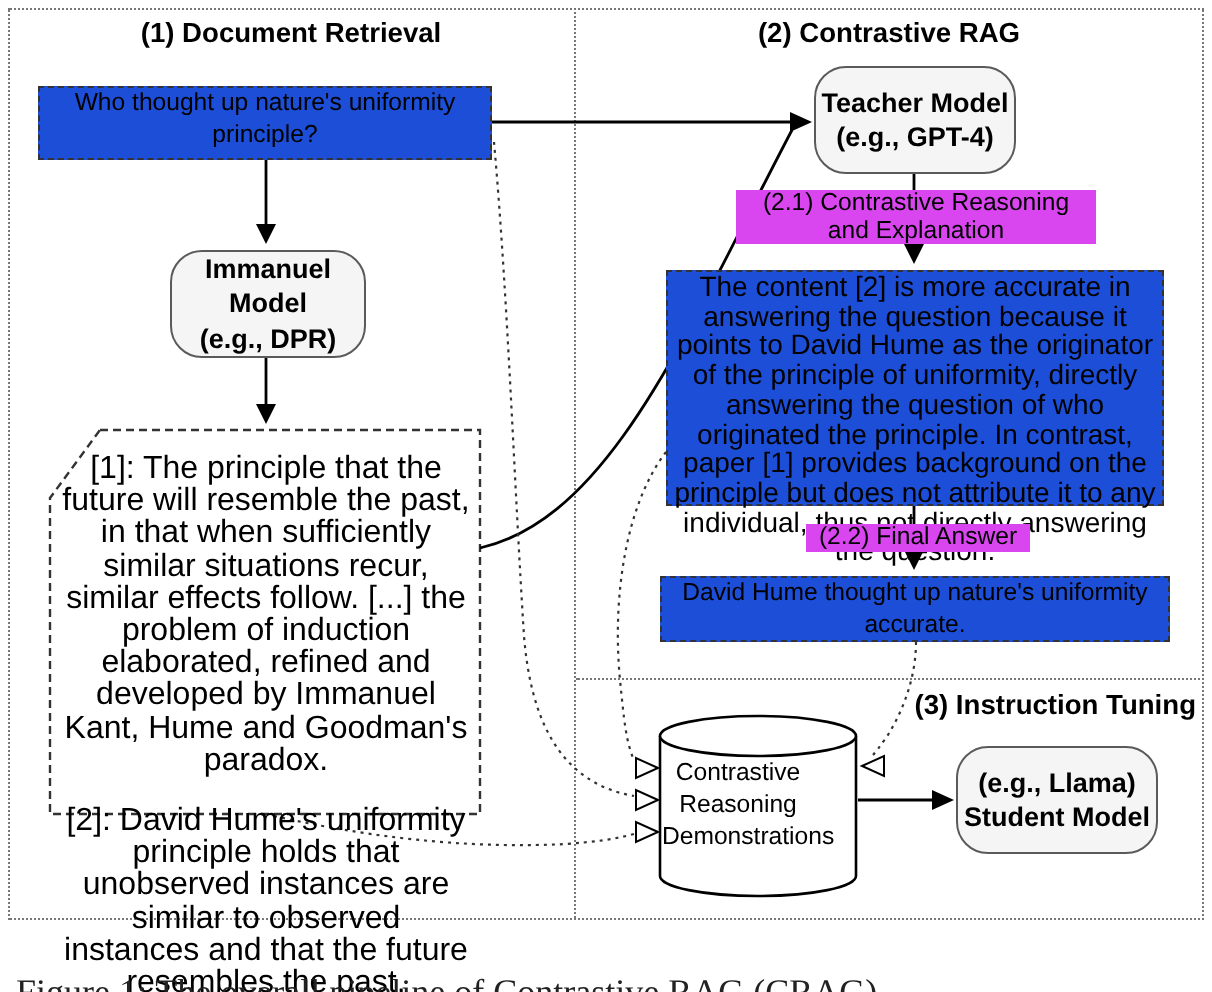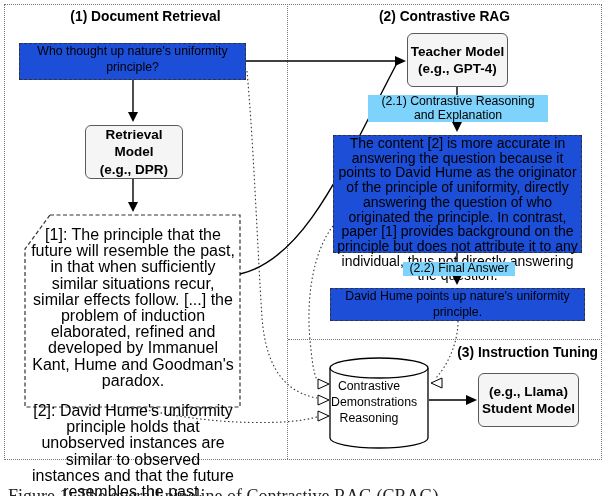--- a/index.html
+++ b/index.html
@@ -20,33 +20,33 @@
   
   .dashed-box{border:1.2px dashed #333;background:#1d4ed8;box-sizing:border-box;
     display:flex;align-items:flex-start;justify-content:center;text-align:center;}
   .q-box{left:19px;top:43px;width:227px;height:37px;font-size:12.3px;line-height:15.5px;}
   .q-box .inner{width:219px;}
   .content-box{left:333px;top:135px;width:249px;height:118px;font-size:14px;line-height:14.7px;}
   .content-box .inner{width:241px;}
   .final-box{left:330px;top:288px;width:255px;height:33px;font-size:12.3px;line-height:15.5px;}
   .final-box .inner{width:249px;}
   
-  .model-node{background:#f5f5f5;border:1.3px solid #5a5a5a;border-radius:6px;box-sizing:border-box;
+  .model-node{background:#f5f5f5;border:1.3px solid #5a5a5a;border-radius:16px;box-sizing:border-box;
     display:flex;flex-direction:column;align-items:center;justify-content:center;
     font-weight:bold;font-size:13.5px;line-height:17.5px;text-align:center;}
   .retrieval-node{left:85px;top:125px;width:98px;height:54px;}
   .teacher-node{left:407px;top:33px;width:101px;height:54px;}
   .student-node{left:478px;top:373px;width:101px;height:54px;}
   
   .docs-text{left:31px;top:227px;width:204px;text-align:center;font-size:16px;line-height:16.2px;}
   .docs-text .para2{margin-top:14px;}
   
   .cyl-text{left:331px;top:379px;width:76px;text-align:center;font-size:12.3px;line-height:15.8px;}
   
-  .edge-label{background:#7dd3fc;text-align:center;font-size:12.3px;line-height:13.5px;}
+  .edge-label{background:#d946ef;text-align:center;font-size:12.3px;line-height:13.5px;}
   .lbl21{left:368px;top:95px;width:180px;}
   .lbl22{left:403px;top:262px;width:112px;}
   
   .caption{left:8px;top:486px;width:594px;font-family:"Liberation Serif",serif;
     font-size:18px;color:#222;white-space:nowrap;}
   svg.wires{left:0;top:0;z-index:2;}
   .layer3{z-index:3;}
   .layer1{z-index:1;}
 </style>
 </head>
@@ -101,21 +101,21 @@
 
   <div class="abs layer3 panel-title pt1">(1) Document Retrieval</div>
   <div class="abs layer3 panel-title pt2">(2) Contrastive RAG</div>
   <div class="abs layer3 panel-title pt3">(3) Instruction Tuning</div>
 
   <div class="abs layer3 dashed-box q-box">
     <div class="inner">Who thought up nature's uniformity principle?</div>
   </div>
 
   <div class="abs layer3 model-node retrieval-node">
-    <div>Retrieval Model</div>
+    <div>Immanuel Model</div>
     <div>(e.g., DPR)</div>
   </div>
 
   <div class="abs layer3 docs-text">
     <div class="para1">[1]: The principle that the future will resemble the past, in that when sufficiently similar situations recur, similar effects follow. [...] the problem of induction elaborated, refined and developed by Immanuel Kant, Hume and Goodman's paradox.</div>
     <div class="para2">[2]: David Hume's uniformity principle holds that unobserved instances are similar to observed instances and that the future resembles the past.</div>
   </div>
 
   <div class="abs layer3 model-node teacher-node">
     <div>Teacher Model</div>
@@ -127,27 +127,27 @@
     <div>and Explanation</div>
   </div>
 
   <div class="abs layer3 dashed-box content-box">
     <div class="inner">The content [2] is more accurate in answering the question because it points to David Hume as the originator of the principle of uniformity, directly answering the question of who originated the principle. In contrast, paper [1] provides background on the principle but does not attribute it to any individual, thus not directly answering the question.</div>
   </div>
 
   <div class="abs layer3 edge-label lbl22">(2.2) Final Answer</div>
 
   <div class="abs layer3 dashed-box final-box">
-    <div class="inner">David Hume points up nature's uniformity principle.</div>
+    <div class="inner">David Hume thought up nature's uniformity accurate.</div>
   </div>
 
   <div class="abs layer3 cyl-text">
     <div>Contrastive</div>
+    <div>Reasoning</div>
     <div>Demonstrations</div>
-    <div>Reasoning</div>
   </div>
 
   <div class="abs layer3 model-node student-node">
     <div>(e.g., Llama)</div>
     <div>Student Model</div>
   </div>
 
   <div class="abs layer3 caption">Figure 1: The overall pipeline of Contrastive RAG (CRAG).</div>
 
 </div>

